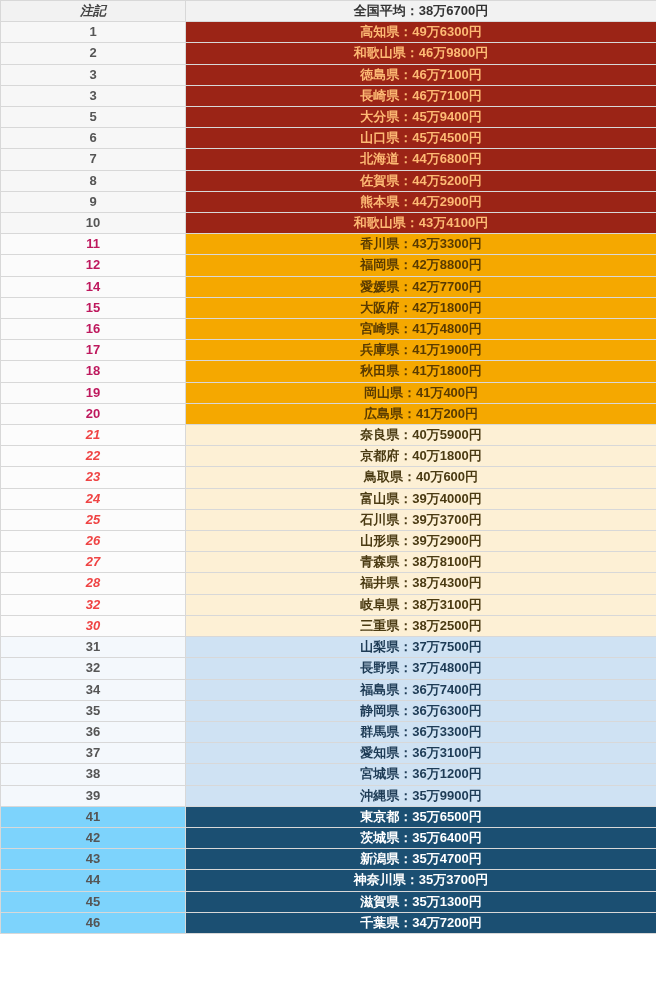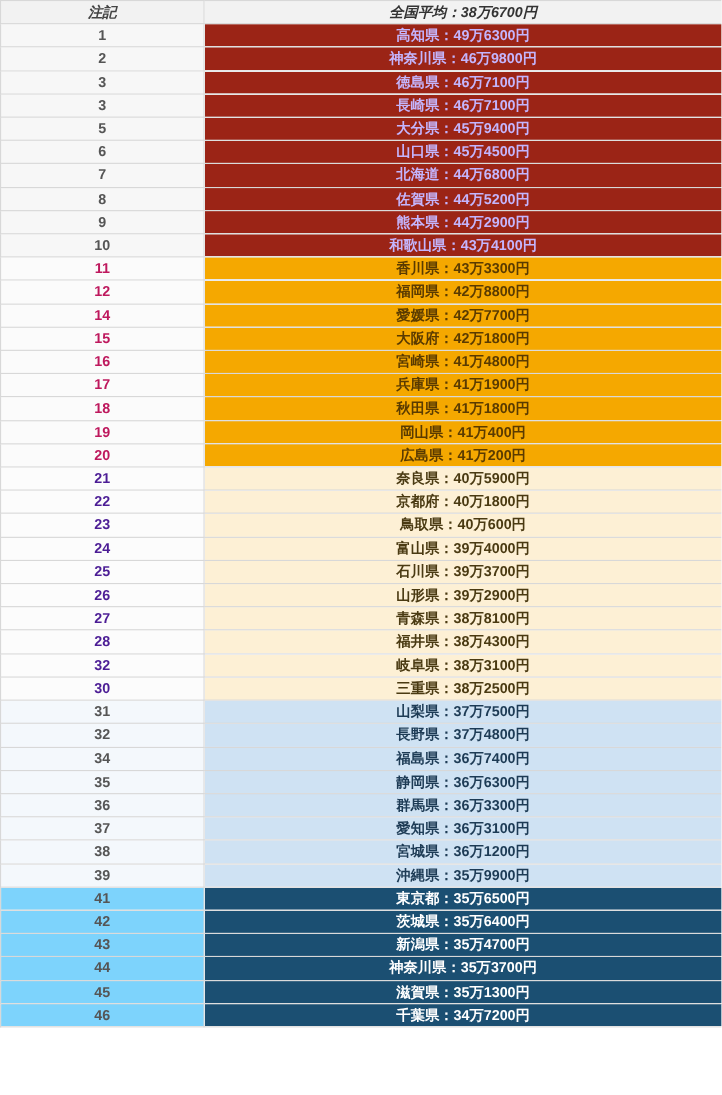--- a/index.html
+++ b/index.html
@@ -43,34 +43,33 @@
   .hdr-rank {
     background: #f2f2f2;
     color: #444444;
     font-style: italic;
     font-size: 12.5px;
     border-color: #d0d0d0;
   }
   .hdr-value {
     background: #f2f2f2;
     color: #333333;
-    font-style: italic;
     font-size: 13px;
     border-color: #d0d0d0;
   }
 
   
   .rk-a { background: #f7f7f7; color: #555555; }  
   .rk-b { background: #fbfbfb; color: #be185d; }  
-  .rk-c { background: #fcfcfc; color: #4c1d95; }  
+  .rk-c { background: #fcfcfc; color: #ef4444; font-style: italic; }  
   .rk-d { background: #f4f8fc; color: #555555; }  
   .rk-e { background: #7dd3fc; color: #555555; }  
 
   
-  .band-1 { background: #9b2416; color: #c4b5fd; border-color: #8d2012; }
+  .band-1 { background: #9b2416; color: #fdba74; border-color: #8d2012; }
   .band-2 { background: #f5a800; color: #5a3b00; border-color: #e79f00; }
   .band-3 { background: #fdf0d5; color: #4a3a12; border-color: #f3e2c0; }
   .band-4 { background: #cfe2f3; color: #1d3b55; border-color: #bed6ec; }
   .band-5 { background: #1b4f72; color: #ffffff; border-color: #17455f; }
 </style>
 </head>
 <body>
 
 <div class="table-wrap">
   <table class="rank-table">
@@ -84,21 +83,21 @@
         <th class="hdr-value">全国平均：38万6700円</th>
       </tr>
     </thead>
     <tbody id="rank-body">
         <tr>
           <td class="rk-a">1</td>
           <td class="band-1">高知県：49万6300円</td>
         </tr>
         <tr>
           <td class="rk-a">2</td>
-          <td class="band-1">神奈川県：46万9800円</td>
+          <td class="band-1">和歌山県：46万9800円</td>
         </tr>
         <tr>
           <td class="rk-a">3</td>
           <td class="band-1">徳島県：46万7100円</td>
         </tr>
         <tr>
           <td class="rk-a">3</td>
           <td class="band-1">長崎県：46万7100円</td>
         </tr>
         <tr>

